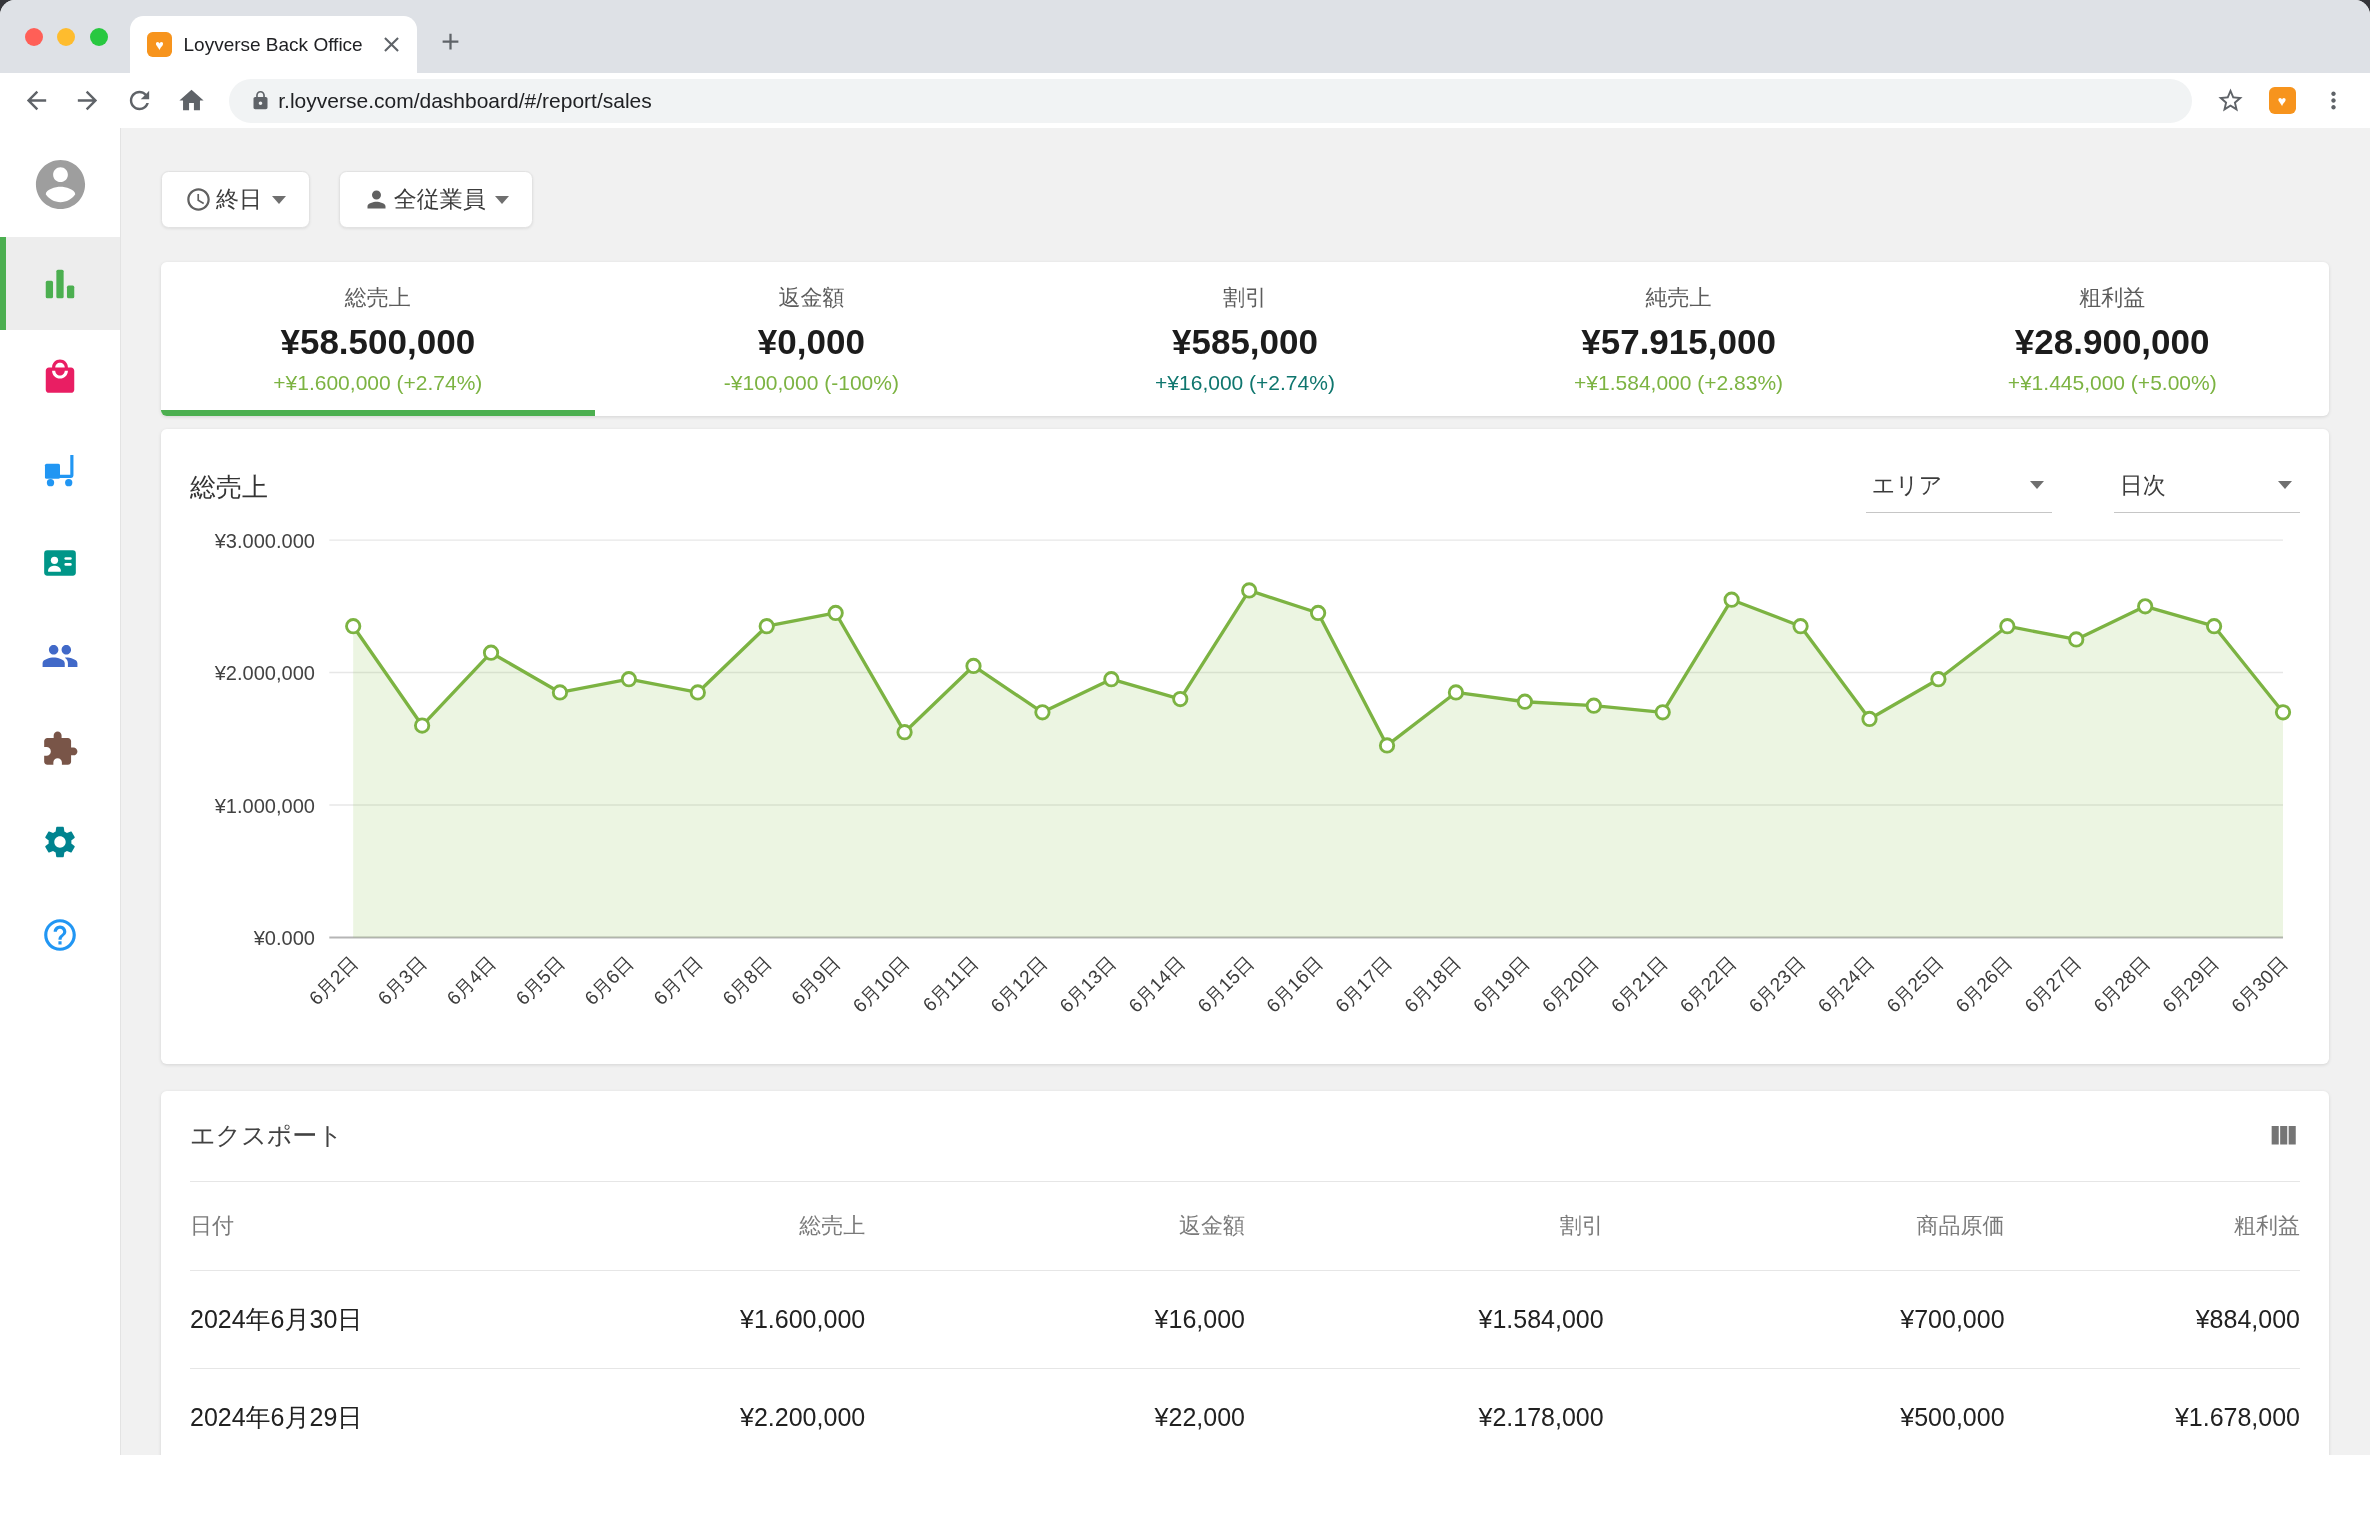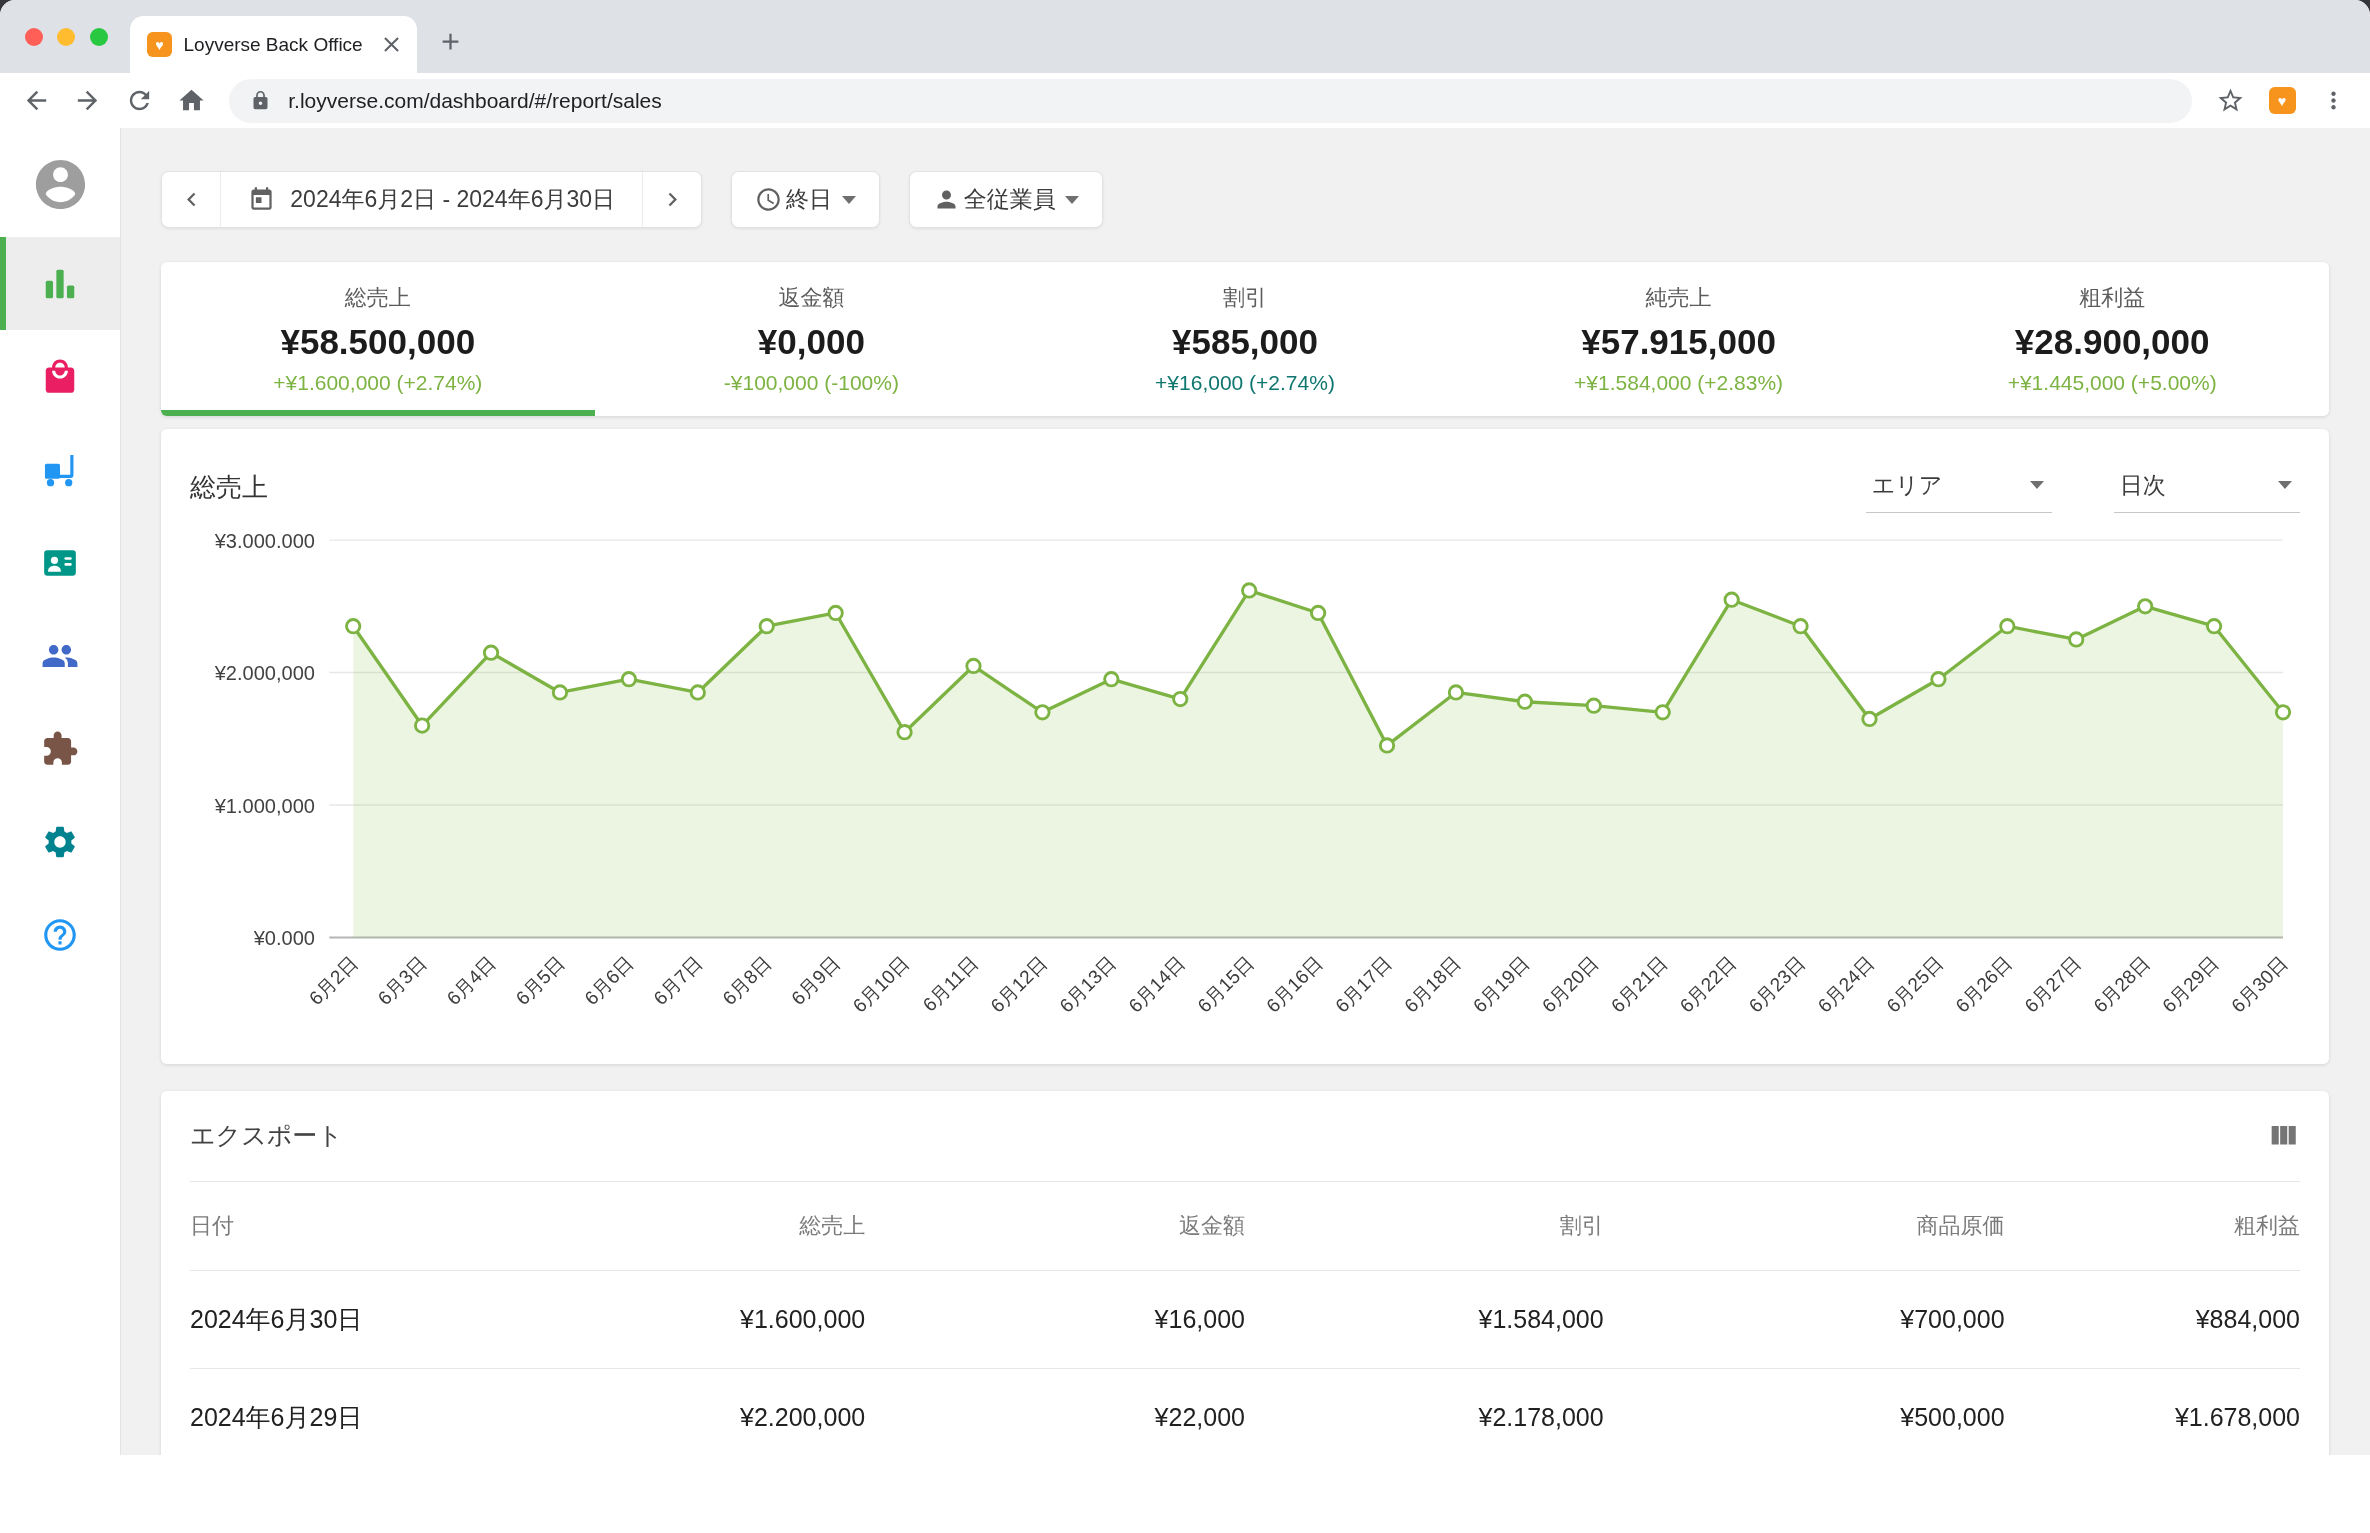--- a/index.html
+++ b/index.html
@@ -19,21 +19,21 @@
     display:flex; align-items:center; padding:0 13.4px 0 17px; gap:11.5px; }
   .favicon { width:25px; height:25px; border-radius:5.7px; background:#f7941d; color:#fff; font-size:14.3px;
     display:flex; align-items:center; justify-content:center; flex:none; }
   .tab-title { font-size:19px; color:#202124; white-space:nowrap; overflow:hidden; flex:1; }
   .icon-btn { display:flex; align-items:center; justify-content:center; flex:none; }
   .newtab { margin:0 0 13.4px 15.3px; width:36px; height:36px; border-radius:50%; display:flex; align-items:center; justify-content:center; }
 
   .urlrow { height:55px; background:#fff; display:flex; align-items:center; padding:0 15.3px; gap:9.6px; }
   .urlrow .nav-ic { width:42px; height:42px; border-radius:50%; display:flex; align-items:center; justify-content:center; flex:none; }
   .omnibox { flex:1; height:44px; background:#f1f3f4; border-radius:22px; display:flex; align-items:center;
-    gap:17px; padding:0 21px; margin:0 7.6px; }
+    gap:7px; padding:0 21px; margin:0 7.6px; }
   .omnibox .url { font-size:21px; color:#202124; white-space:nowrap; }
 
   
   .appbar { height:78px; background:#4caf50; display:flex; align-items:center; padding-left:25px; gap:40px;
     position:relative; z-index:5; box-shadow:0 1.9px 5.7px rgba(0,0,0,0.2); }
   .appbar-title { color:#fff; font-size:32px; font-weight:400; letter-spacing:1px; }
 
   
   .bodyarea { display:flex; height:1327px; }
   .sidebar { width:121px; background:#fff; border-right:1px solid #e3e3e3; display:flex; flex-direction:column;
@@ -219,38 +219,20 @@
       <div class="nav-item">
         <svg width="38" height="38" viewBox="0 0 24 24">
             <path class="f-help" d="M11 18h2v-2h-2v2zm1-16C6.48 2 2 6.48 2 12s4.48 10 10 10 10-4.48 10-10S17.52 2 12 2zm0 18c-4.41 0-8-3.59-8-8s3.59-8 8-8 8 3.59 8 8-3.59 8-8 8zm0-14c-2.21 0-4 1.79-4 4h2c0-1.1.9-2 2-2s2 .9 2 2c0 2-3 1.75-3 5h2c0-2.25 3-2.5 3-5 0-2.21-1.79-4-4-4z"></path>
           </svg>
       </div>
     </nav>
 
     <main class="main">
 
       <div class="filters">
-        <div class="date-group wbtn">
-          <span class="chev-btn left">
-            <svg width="27" height="27" viewBox="0 0 24 24">
-                <path class="f-dim" d="M15.41 7.41L14 6l-6 6 6 6 1.41-1.41L10.83 12z"></path>
-              </svg>
-          </span>
-          <span class="date-btn">
-            <svg width="27" height="27" viewBox="0 0 24 24">
-                <path class="f-dim" d="M19 3h-1V1h-2v2H8V1H6v2H5c-1.11 0-1.99.9-1.99 2L3 19c0 1.1.89 2 2 2h14c1.1 0 2-.9 2-2V5c0-1.1-.9-2-2-2zm0 16H5V8h14v11zM7 10h5v5H7z"></path>
-              </svg>
-            <span>2024年6月2日 - 2024年6月30日</span>
-          </span>
-          <span class="chev-btn right">
-            <svg width="27" height="27" viewBox="0 0 24 24">
-                <path class="f-dim" d="M10 6L8.59 7.41 13.17 12l-4.58 4.59L10 18l6-6z"></path>
-              </svg>
-          </span>
-        </div>
         <div class="filter-btn wbtn">
           <svg width="27" height="27" viewBox="0 0 24 24">
               <path class="f-dim" d="M11.99 2C6.47 2 2 6.48 2 12s4.47 10 9.99 10C17.52 22 22 17.52 22 12S17.52 2 11.99 2zM12 20c-4.42 0-8-3.58-8-8s3.58-8 8-8 8 3.58 8 8-3.58 8-8 8zm.5-13H11v6l5.25 3.15.75-1.23-4.5-2.67z"></path>
             </svg>
           <span>終日</span>
           <span class="caret"></span>
         </div>
         <div class="filter-btn wbtn">
           <svg width="27" height="27" viewBox="0 0 24 24">
               <path class="f-dim" d="M12 12c2.21 0 4-1.79 4-4s-1.79-4-4-4-4 1.79-4 4 1.79 4 4 4zm0 2c-2.67 0-8 1.34-8 4v2h16v-2c0-2.66-5.33-4-8-4z"></path>

